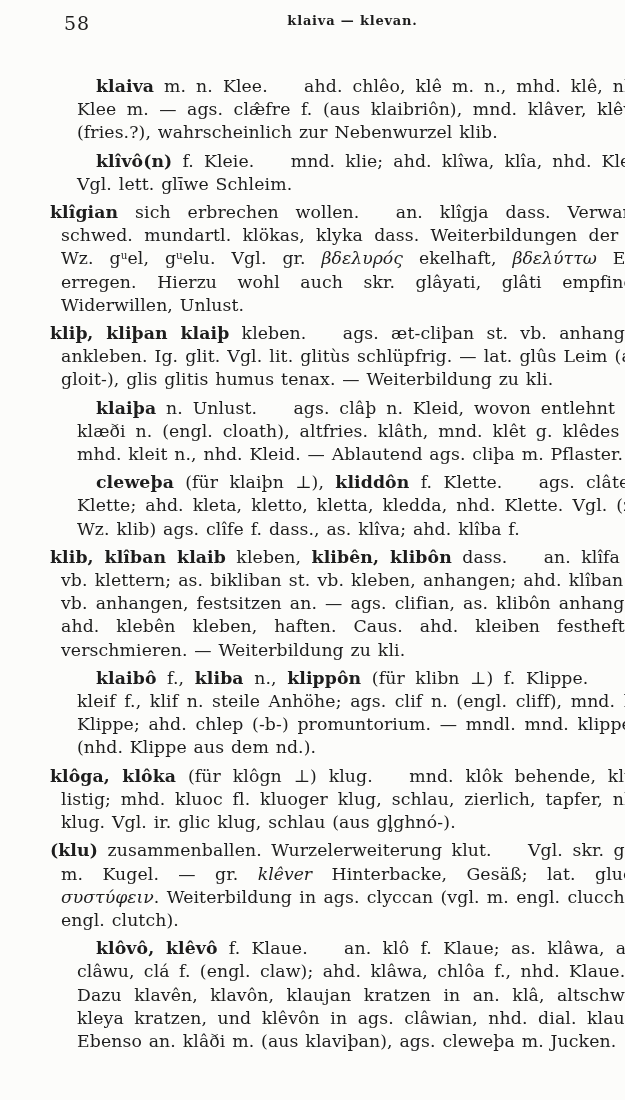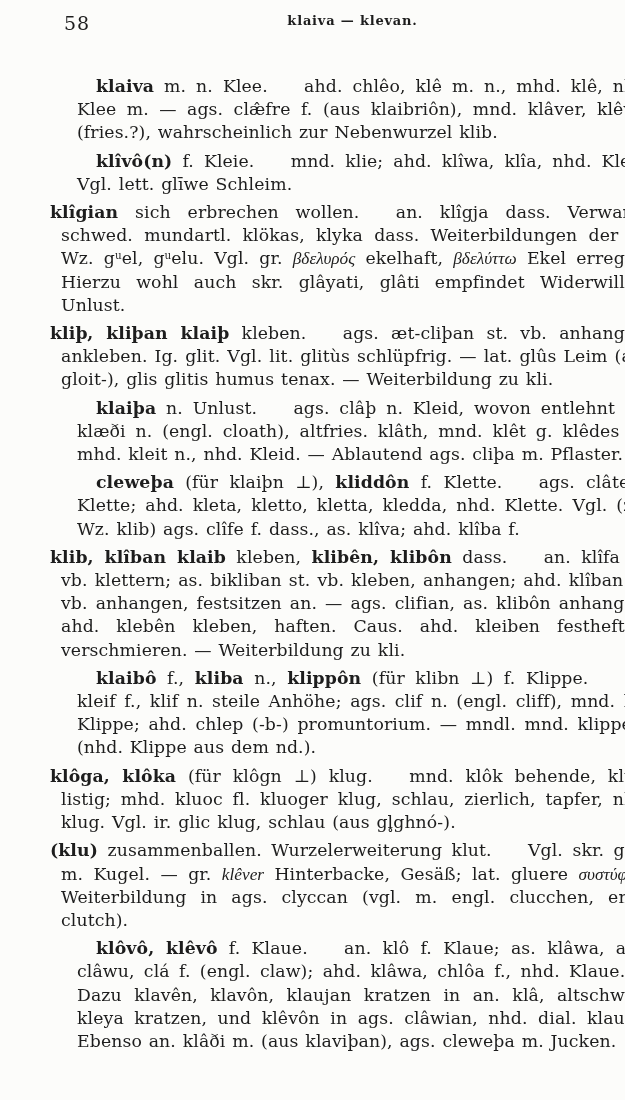--- a/index.html
+++ b/index.html
@@ -27,21 +27,21 @@
     font-size: 17.3px;
     line-height: 23.2px;
     text-align: justify;
     word-spacing: 1.2px;
     letter-spacing: 0.1px;
   }
   p.entry { margin: 0 0 5px 0; }
   p.root  { text-indent: -11px; }
   p.sub   { margin-left: 16px; text-indent: 19px; }
   .bold   { font-weight: bold; }
-  .greek  { font-style: italic; letter-spacing: 0; font-family: Liberation Serif, serif; }
+  .greek  { font-style: italic; letter-spacing: 0; }
   .gap    { display: inline-block; width: 2.1em; }
   sup.sup { font-size: 0.6em; line-height: 0; vertical-align: 0.5em; letter-spacing: 0; }
 </style>
 </head>
 <body>
 
 <div class="page" style="background: rgb(252, 252, 250); color: rgb(29, 29, 29); padding-left: 40px;">
   <div class="header">
     <span class="page-num">58</span>
     <div class="running-title">klaiva — klevan.</div>

